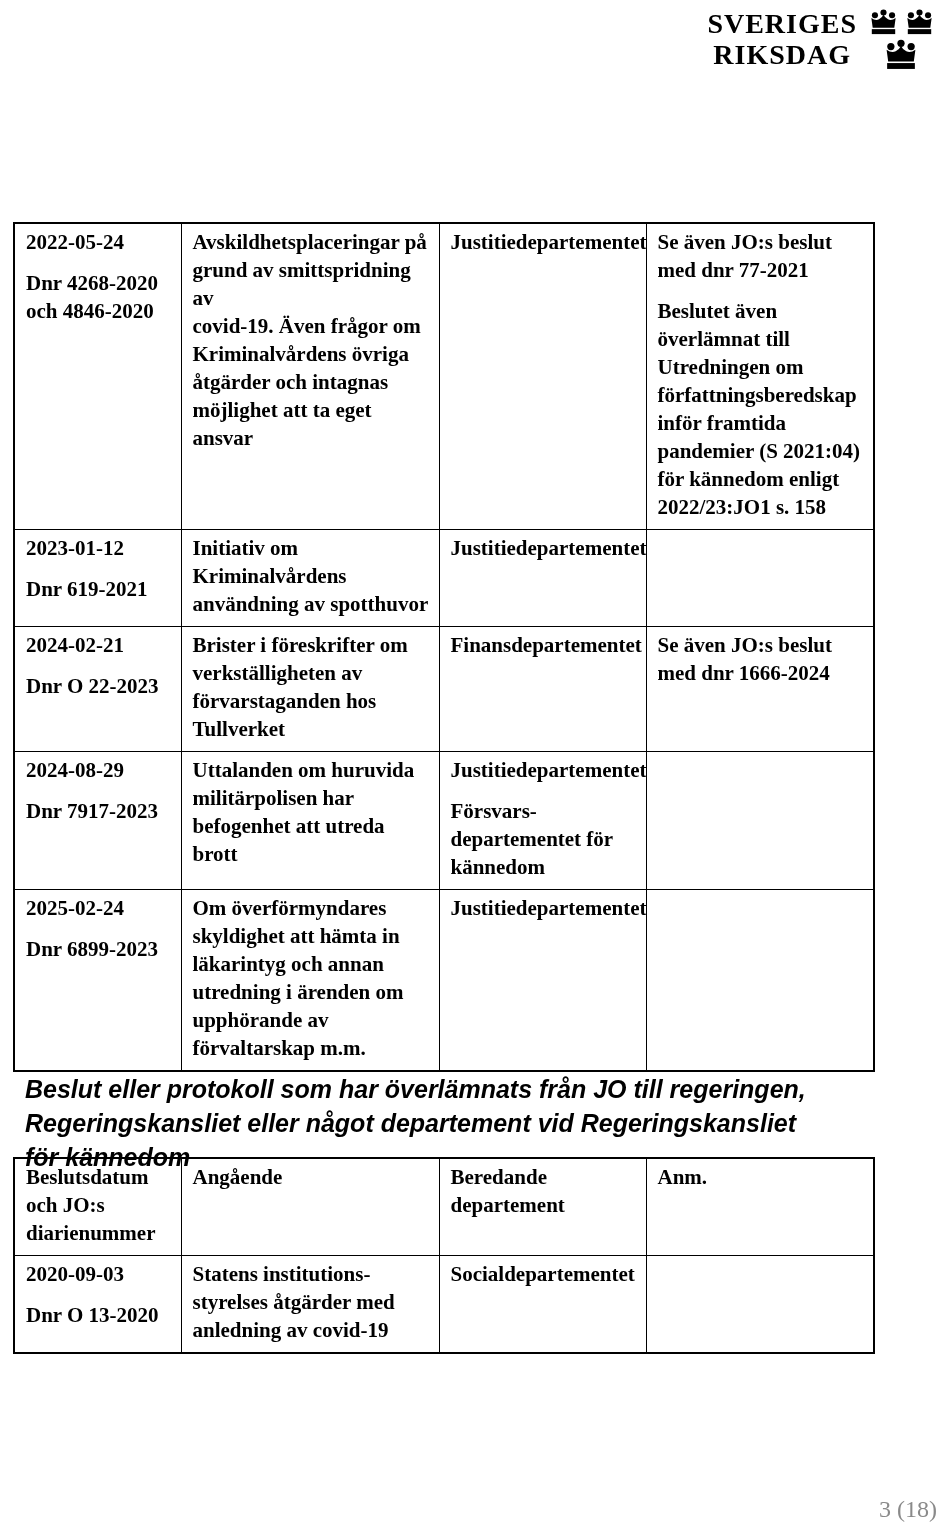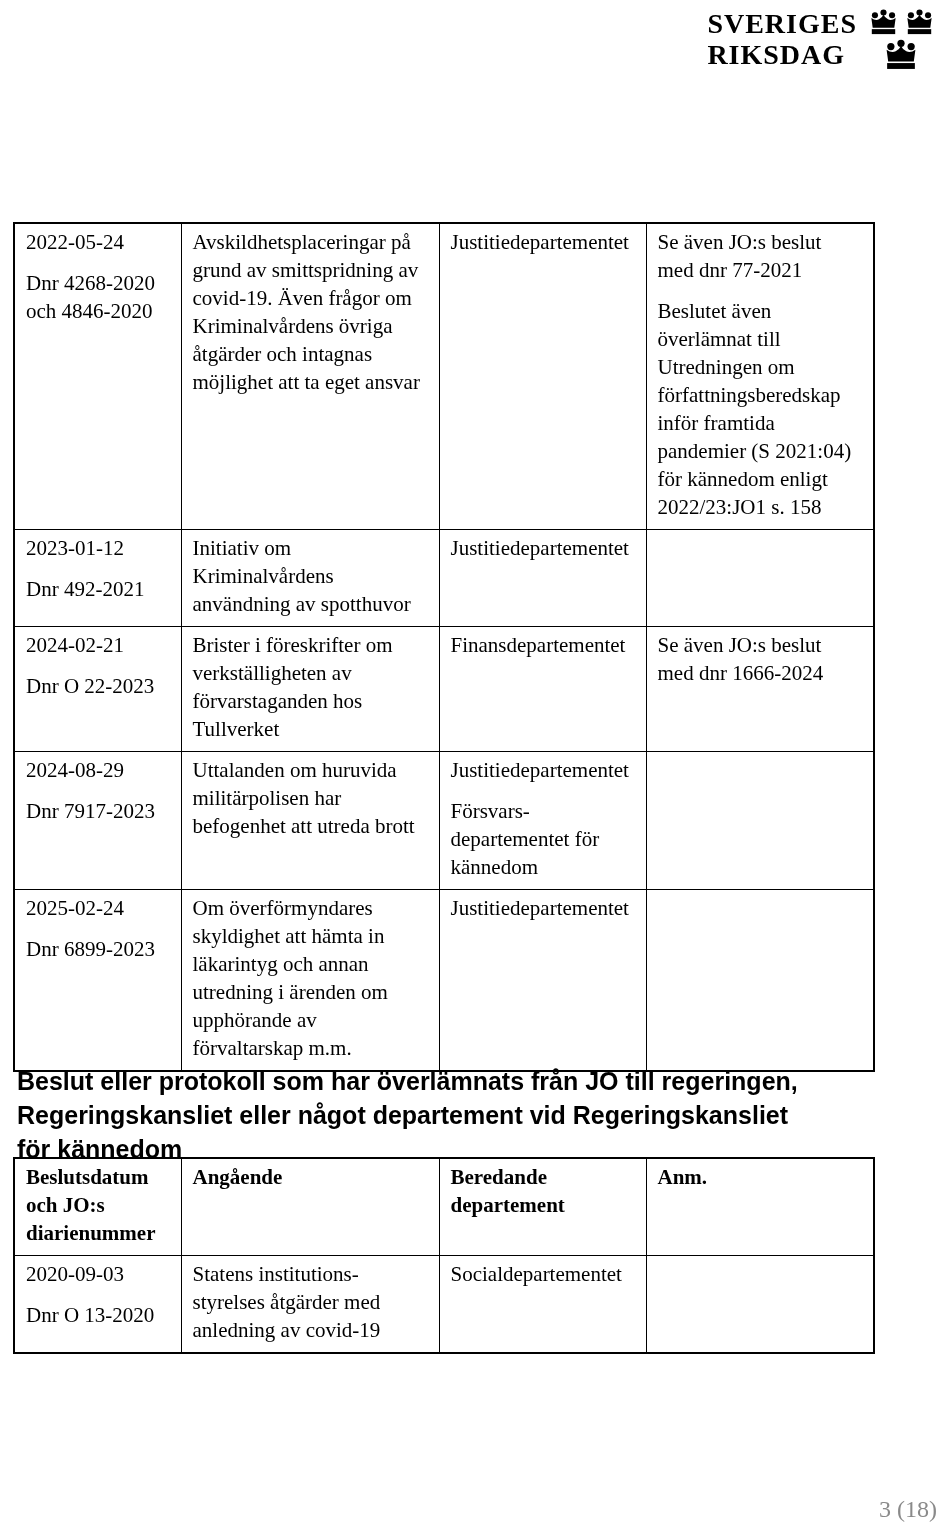--- a/index.html
+++ b/index.html
@@ -12,21 +12,21 @@
     overflow:hidden;
   }
   .pre{white-space:pre-line;}
 
   
   .logo{
     position:absolute; top:8px; right:8px;
     display:flex; align-items:flex-start; gap:8px;
   }
   .logo-text{
-    text-align:left;
+    text-align:center;
     font-family:"Liberation Serif", serif;
     font-weight:600;
     font-size:28px;
     line-height:31px;
     letter-spacing:1px;
     color:#000;
   }
   .crowns{display:flex; flex-direction:column; align-items:center; width:72px;}
   .crowns-top{display:flex; gap:3px;}
   .crown svg{display:block; fill:#000;}
@@ -39,35 +39,35 @@
     table-layout:fixed;
     border:2px solid #000;
   }
   .doc-table td, .doc-table th{
     border:1px solid #000;
     vertical-align:top;
     text-align:left;
     padding:4px 10px 8px 11px;
     font-size:21px;
     line-height:28px;
-    font-weight:normal;
+    font-weight:bold;
   }
   .doc-table th{font-weight:bold;}
   .doc-table p{margin:0 0 13px 0;}
   .doc-table p:last-child{margin-bottom:0;}
   #table1{top:222px;}
   #table2{top:1157px;}
 
   
   .section-heading{
     position:absolute; left:13px; top:1060px; width:800px;
     font-family:"Liberation Sans", sans-serif;
-    font-weight:bold; 
+    font-weight:bold; font-style:italic;
     font-size:25px; line-height:34px;
-    color:#000; margin:4px;
+    color:#000; margin:12px;
   }
 
   
   .page-number{
     position:absolute; top:1496px; right:8px;
     font-size:24px; color:#8a8a8a;
     font-family:"Liberation Serif", serif;
   }
 </style>
 </head>
@@ -145,21 +145,21 @@
 författningsberedskap
 inför framtida
 pandemier (S 2021:04)
 för kännedom enligt
 2022/23:JO1 s. 158</p>
       </td>
     </tr>
     <tr style="height:93px;">
       <td>
         <p class="pre">2023-01-12</p>
-        <p class="pre">Dnr 492-2021</p>
+        <p class="pre">Dnr 619-2021</p>
       </td>
       <td>
         <p class="pre">Initiativ om
 Kriminalvårdens
 användning av spotthuvor</p>
       </td>
       <td>
         <p class="pre">Justitiedepartementet</p>
       </td>
       <td></td>

